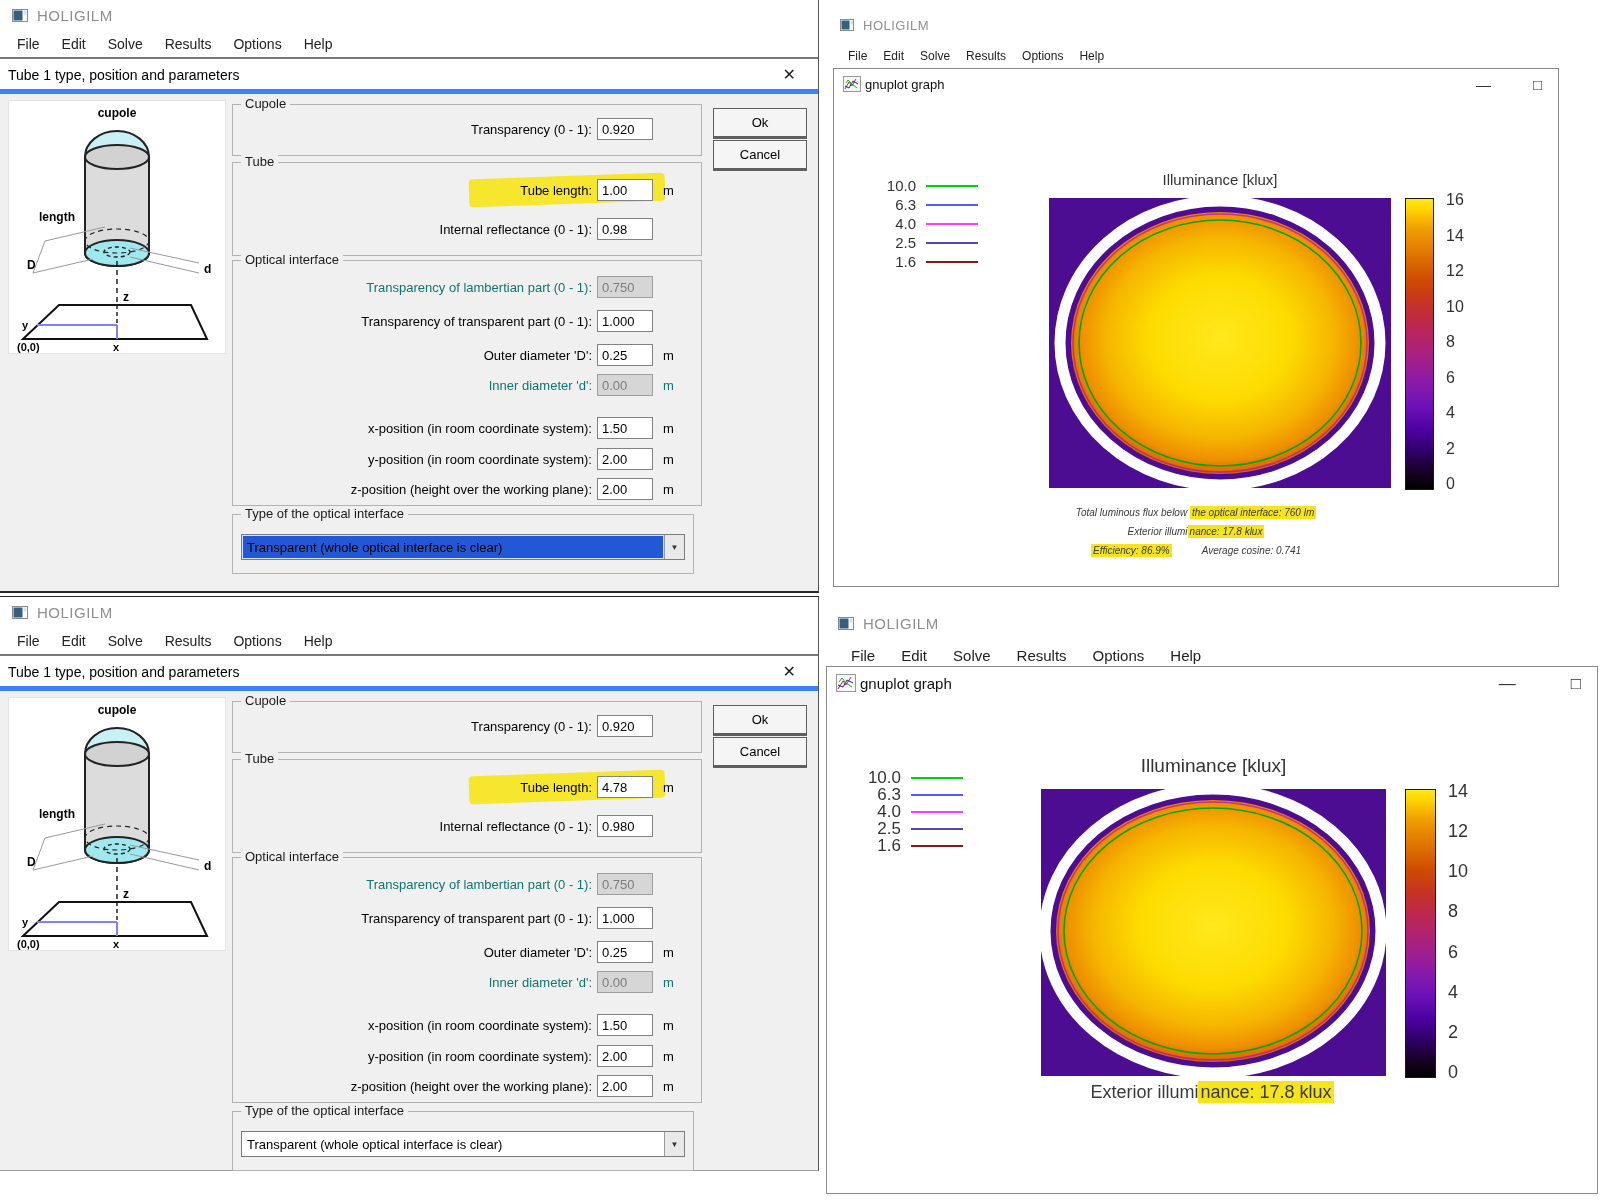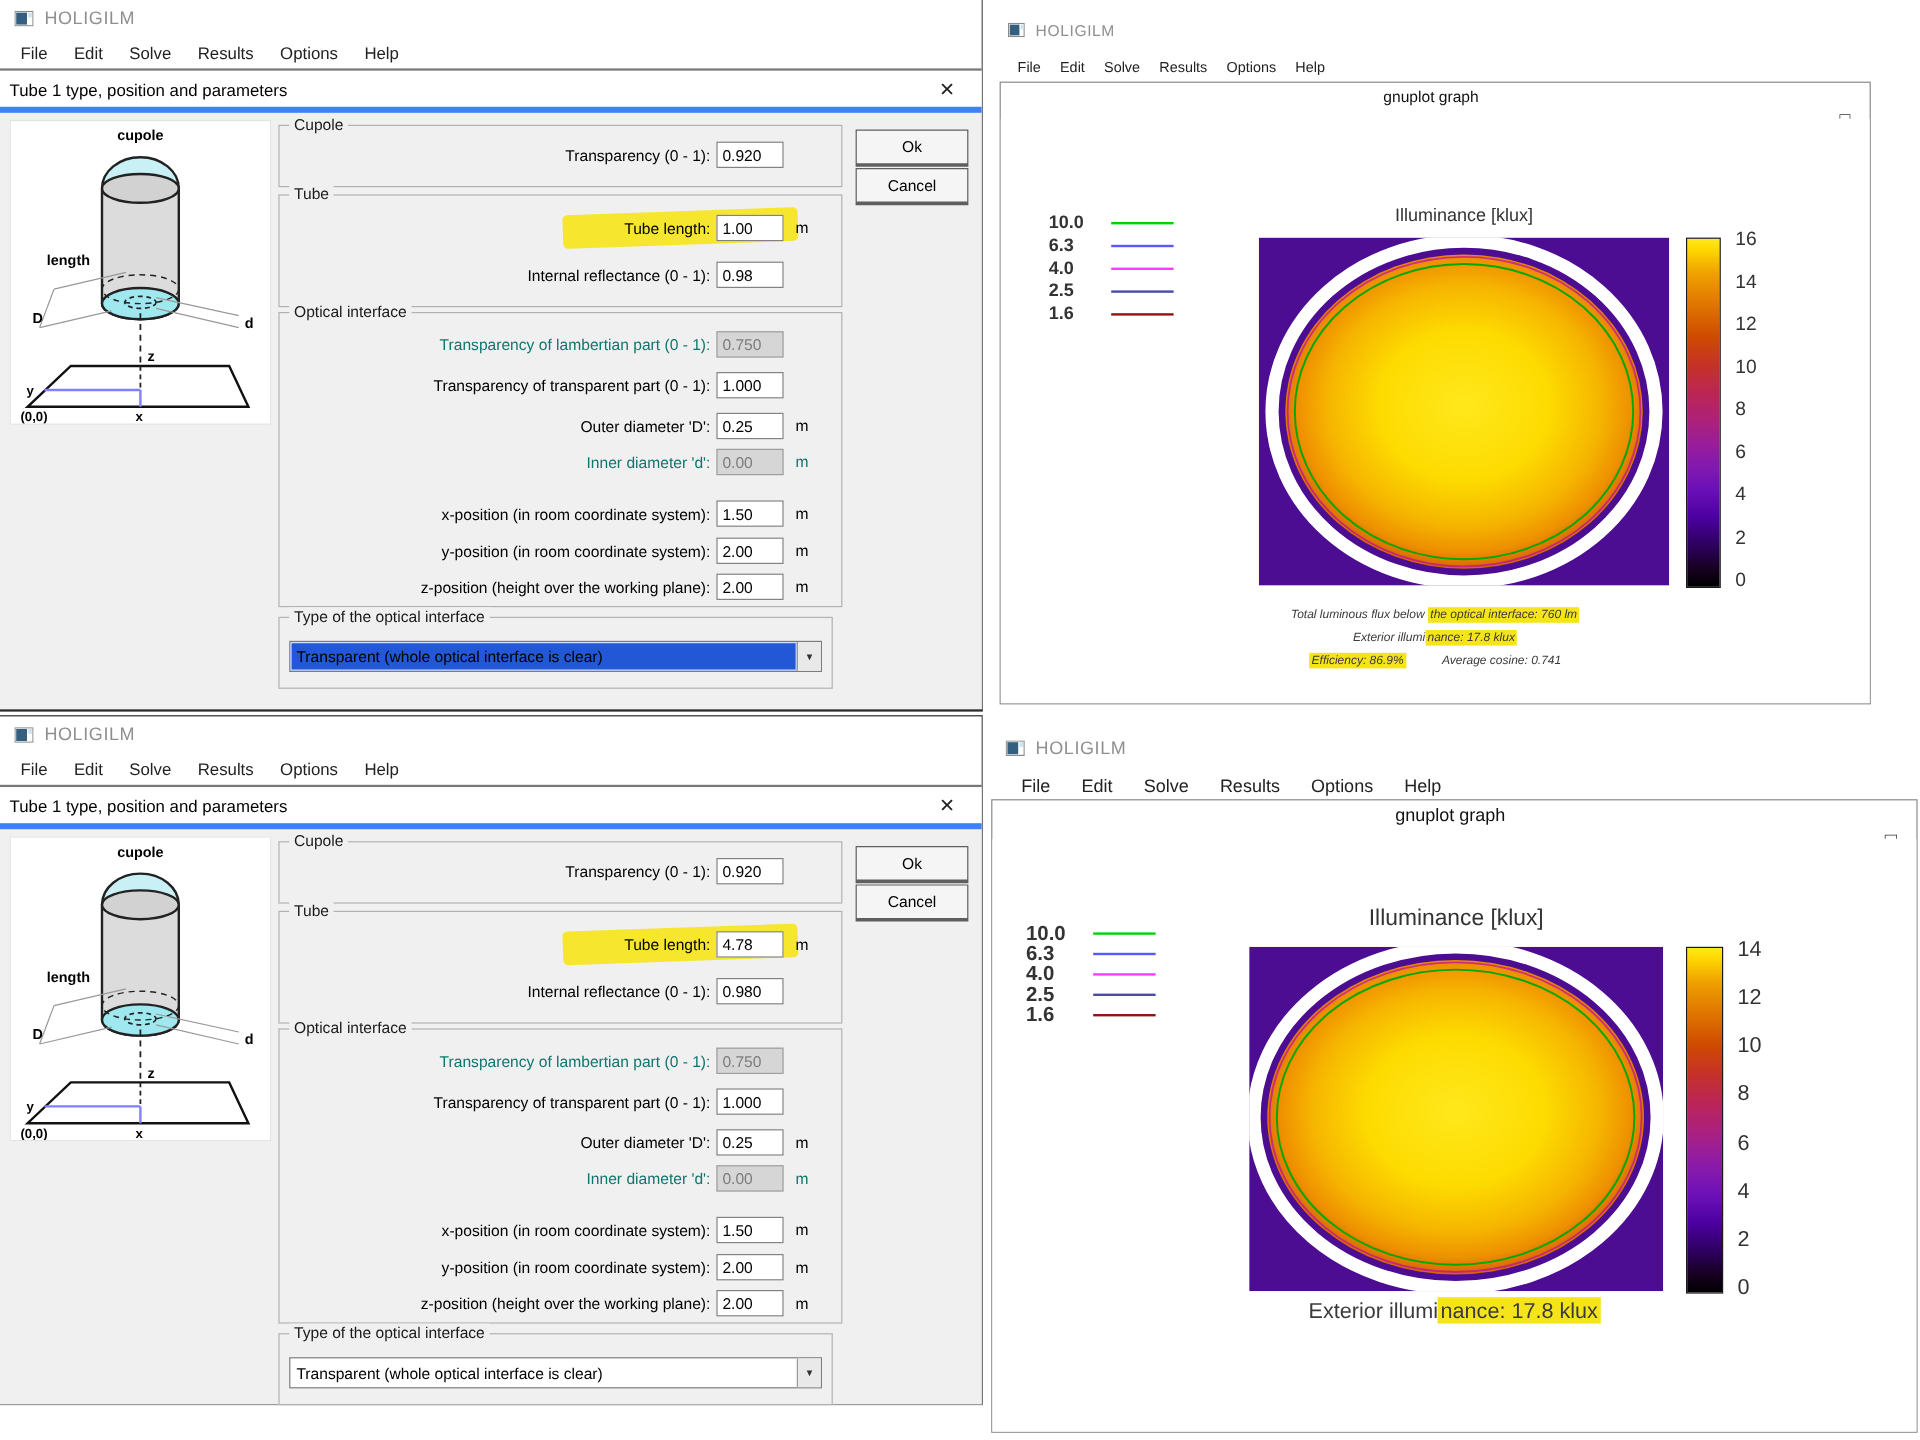--- a/index.html
+++ b/index.html
@@ -32,29 +32,29 @@
   .btn{position:absolute;left:713px;width:92px;height:27px;background:#f5f5f5;border:1px solid #5f5f5f;
        border-bottom-width:3px;font-size:13px;display:flex;align-items:center;justify-content:center;cursor:default;}
   .combo{position:absolute;left:8px;right:8px;top:19px;height:24px;border:1px solid #7c7c7c;background:#fff;
          display:flex;align-items:stretch;}
   .combo-text{flex:1;font-size:13px;display:flex;align-items:center;padding:0 5px;white-space:nowrap;overflow:hidden;}
   .combo-btn{width:19px;background:#e9e9e9;border-left:1px solid #9a9a9a;display:flex;align-items:center;
              justify-content:center;font-size:8px;color:#333;}
   .combo.selected .combo-text{background:#2258d5;color:#000;box-shadow:inset 0 0 0 1px #cfe0ff;}
   
   .gchild{position:absolute;border:1px solid #8a8a8a;background:#fff;}
-  .gchild-hd{height:30px;display:flex;align-items:center;gap:4px;padding:0 16px 0 9px;flex-direction:column;}
+  .gchild-hd{height:30px;display:flex;align-items:center;gap:4px;padding:0 16px 0 9px;}
   .gchild-title{font-size:13px;color:#111;}
   .win-ctrls{margin-left:auto;display:flex;gap:42px;align-items:center;}
   .ctrl{font-size:15px;color:#333;cursor:default;line-height:1;}
   .graph-area{position:absolute;left:0;right:0;bottom:0;background:#fff;}
   .gtitle{position:absolute;text-align:center;color:#333;}
   .legend{position:absolute;}
   .lg-row{display:flex;align-items:center;justify-content:flex-end;gap:10px;}
-  .lg-val{color:#333;font-weight:bold;}
+  .lg-val{color:#333;text-align:right;}
   .lg-line{width:52px;height:2px;}
   .colorbar{position:absolute;border:1px solid #1a1a1a;
      background:linear-gradient(to top,#000 0%,#16001f 5%,#2d0060 12%,#4b00a0 20%,#6a10b8 28%,
        #8419ae 35%,#9c1e95 42%,#ad2178 48%,#bc2653 56%,#c63225 64%,#cf4b00 72%,#e07500 81%,
        #f0a000 90%,#ffd800 97%,#ffe81c 100%);}
   .cb-ticks{position:absolute;display:flex;flex-direction:column;justify-content:space-between;color:#333;}
   .cb-ticks span{line-height:1;}
   .stats{position:absolute;left:0;right:0;text-align:center;color:#3a3a3a;}
   .hl{background:#f6e41b;padding:1px 2px;}
   .gap-left{margin-left:30px;}

